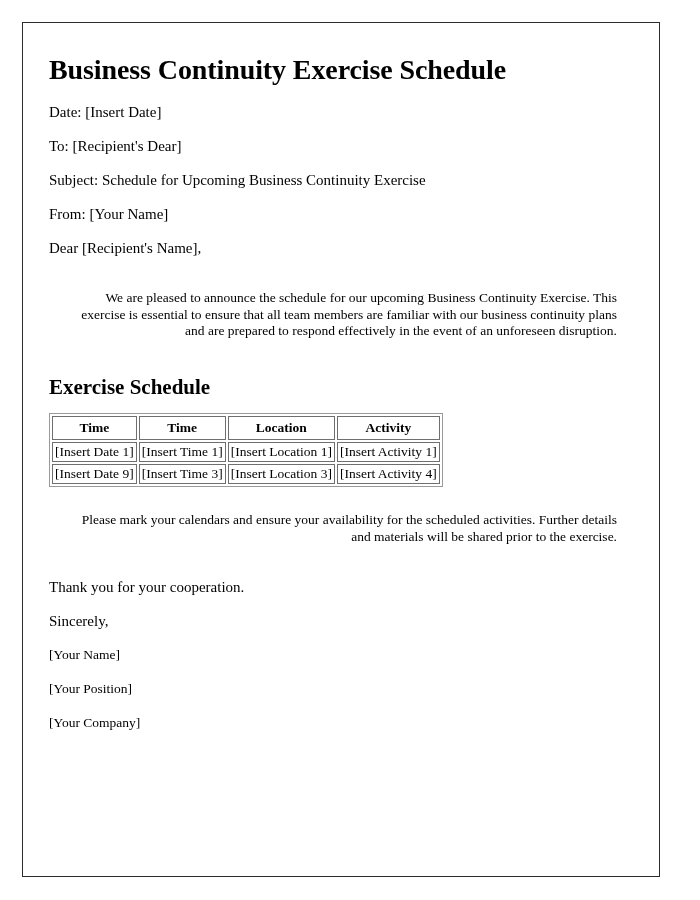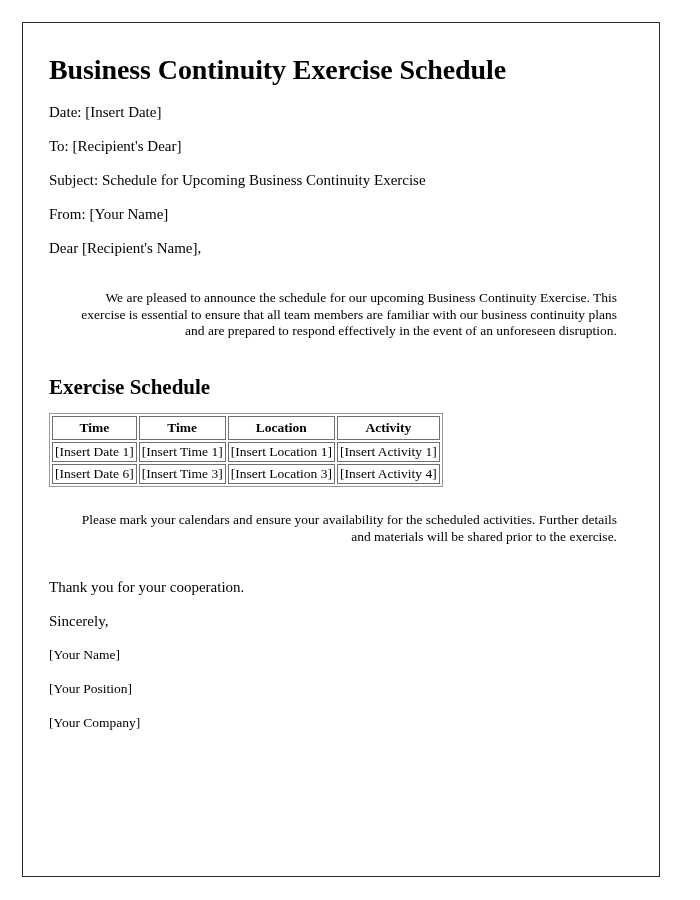--- a/index.html
+++ b/index.html
@@ -124,21 +124,21 @@
         </tr>
       </thead>
       <tbody>
         <tr>
           <td>[Insert Date 1]</td>
           <td>[Insert Time 1]</td>
           <td>[Insert Location 1]</td>
           <td>[Insert Activity 1]</td>
         </tr>
         <tr>
-          <td>[Insert Date 6]</td>
+          <td>[Insert Date 9]</td>
           <td>[Insert Time 3]</td>
           <td>[Insert Location 3]</td>
           <td>[Insert Activity 4]</td>
         </tr>
       </tbody>
     </table>
 
     <p class="para">Please mark your calendars and ensure your availability for the scheduled activities. Further details and materials will be shared prior to the exercise.</p>
 
     <p class="body-line">Thank you for your cooperation.</p>

